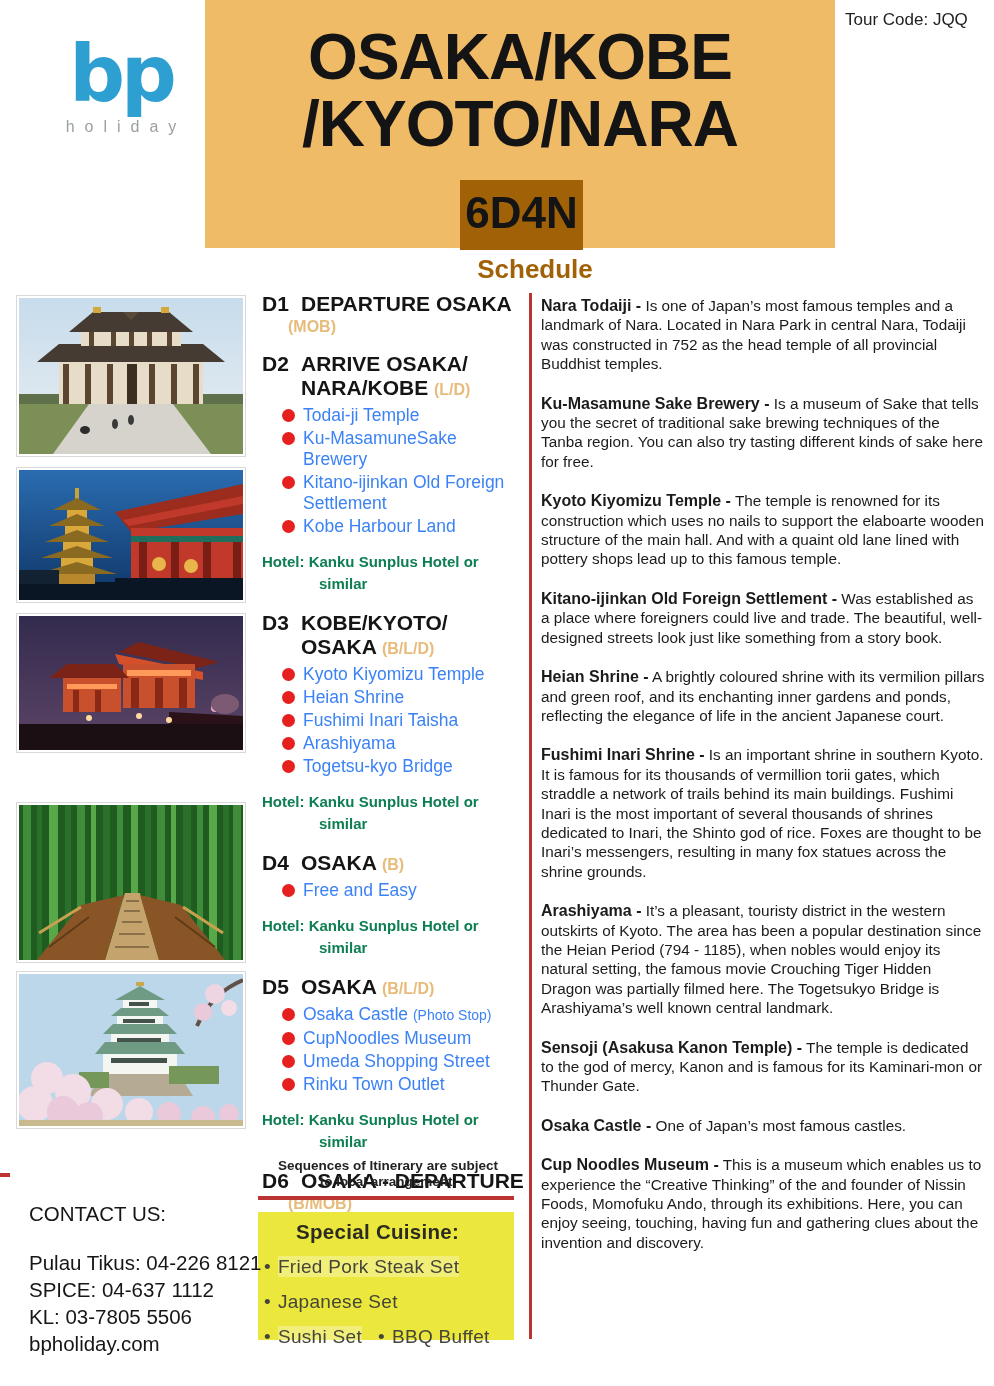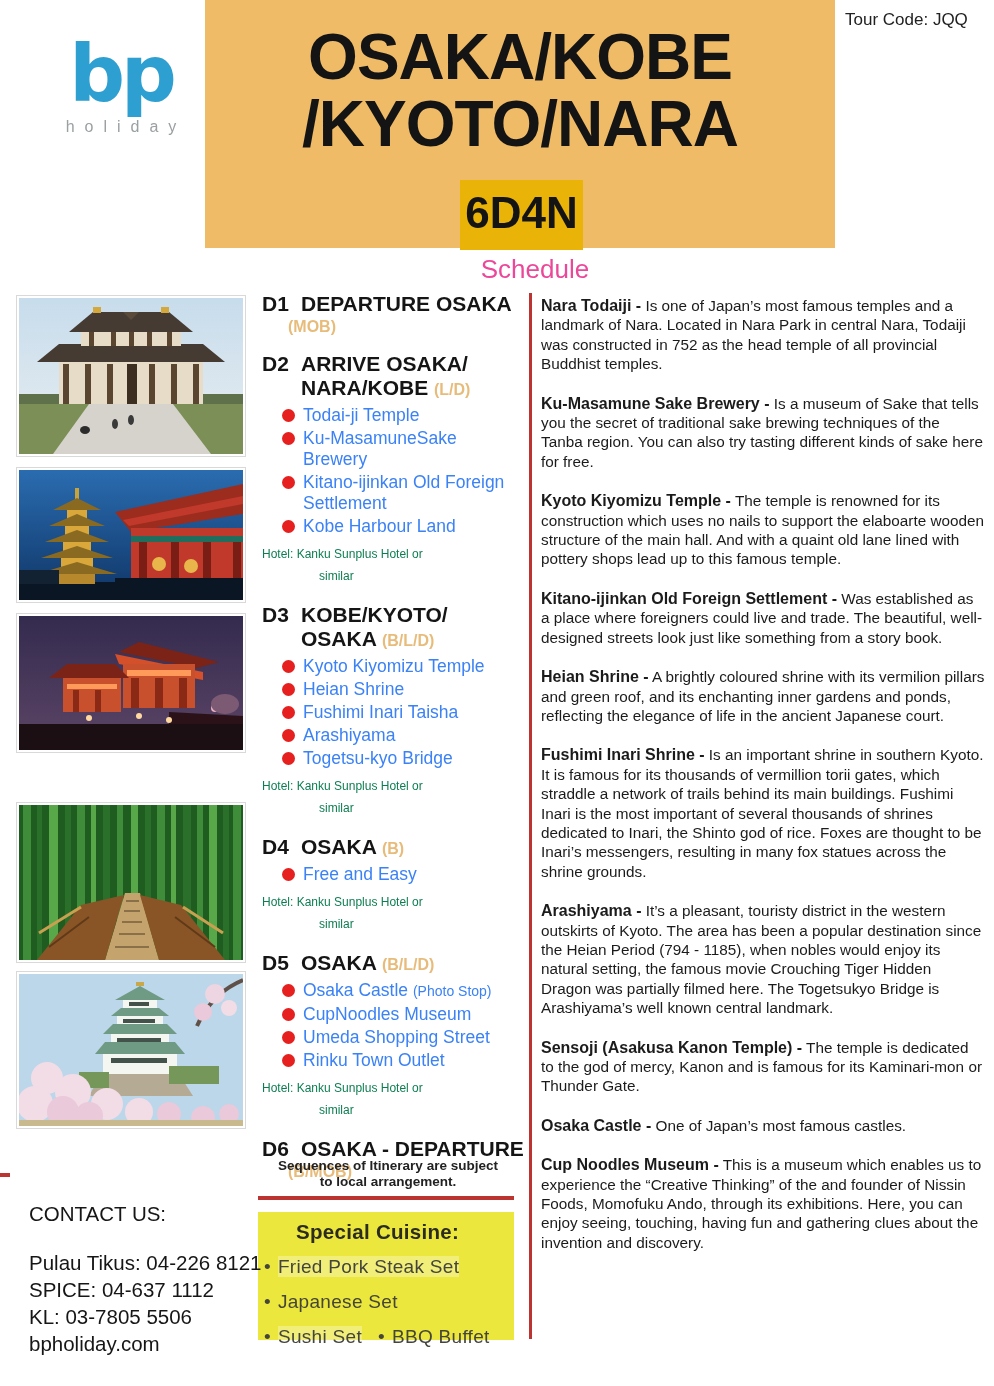--- a/index.html
+++ b/index.html
@@ -7,25 +7,25 @@
     position:relative; width:994px; height:1386px; background:#ffffff;
     font-family:"Liberation Sans", sans-serif; color:#1a1a1a; overflow:hidden;
   }
   
   .logo { position:absolute; left:40px; top:34px; width:162px; text-align:center; }
   .logo-bp { font-family:"DejaVu Sans", sans-serif; font-weight:bold; font-size:78px; line-height:80px; color:#2d9fd1; letter-spacing:-4px; }
   .logo-holiday { margin-top:4px; font-size:16px; color:#9aa0a2; letter-spacing:10px; margin-left:10px; }
   .banner { position:absolute; left:205px; top:0; width:630px; height:248px; background:#f0bb66; }
   .main-title { position:absolute; left:205px; top:24px; width:630px; text-align:center;
     font-weight:bold; font-size:64px; line-height:67px; color:#141414; letter-spacing:-1px; white-space:nowrap; }
-  .duration-badge { position:absolute; left:460px; top:180px; width:123px; height:70px; background:#eab308;
+  .duration-badge { position:absolute; left:460px; top:180px; width:123px; height:70px; background:#a16207;
     text-align:center; font-weight:bold; font-size:44px; line-height:66px; color:#141414; }
   .tour-code { position:absolute; left:845px; top:10px; font-size:17px; color:#222; }
   .schedule-heading { position:absolute; left:405px; top:254px; width:260px; text-align:center;
-    font-weight:normal; font-size:26px; color:#ec4899; }
+    font-weight:bold; font-size:26px; color:#a16207; }
   
   .photo { position:absolute; left:16px; width:230px; background:#fff; border:1px solid #d9d9d9; padding:2px; box-sizing:border-box; }
   .photo svg { display:block; width:100%; height:100%; }
   .ph1 { top:295px; height:162px; }
   .ph2 { top:467px; height:136px; }
   .ph3 { top:613px; height:140px; }
   .ph4 { top:802px; height:161px; }
   .ph5 { top:971px; height:158px; }
   
   .mid { position:absolute; left:262px; top:292px; width:260px; }
@@ -33,21 +33,21 @@
   .day-head { display:flex; font-weight:bold; font-size:21px; line-height:24px; color:#151515; }
   .dcode { width:39px; flex:none; }
   .dtitle { flex:1; }
   .nw { white-space:nowrap; }
   .meal { color:#e7bc7b; font-size:16px; font-weight:bold; }
   .meal-below { margin:1px 0 0 26px; line-height:19px; }
   .items { list-style:none; margin:3px 0 0 0; padding:0; font-size:17.5px; color:#3b82f6; }
   .items li { position:relative; padding-left:41px; margin:2px 0; line-height:21px; }
   .items li::before { content:""; position:absolute; left:20px; top:4px; width:13px; height:13px; border-radius:50%; background:#e5201f; }
   .photo-stop { font-size:14px; }
-  .hotel { font-weight:normal; font-size:12px; color:#0d7e52; line-height:22px; margin-top:6px; }
+  .hotel { font-weight:bold; font-size:15px; color:#0d7e52; line-height:22px; margin-top:14px; }
   .hotel .h2 { display:block; padding-left:57px; }
   .divider { position:absolute; left:529px; top:293px; width:3px; height:1046px; background:#bb3431; }
   .edge-tick { position:absolute; left:0; top:1173px; width:10px; height:4px; background:#bb3431; }
   
   .right { position:absolute; left:541px; top:292px; width:444px; padding-top:4px; color:#1b1b1b; }
   .desc { font-size:15.3px; line-height:19.4px; margin:0 0 20px 0; }
   .desc b { font-size:16px; }
   
   .note { position:absolute; left:262px; top:1158px; width:252px; text-align:center;
     font-size:13.5px; font-weight:bold; line-height:16px; color:#222; }

